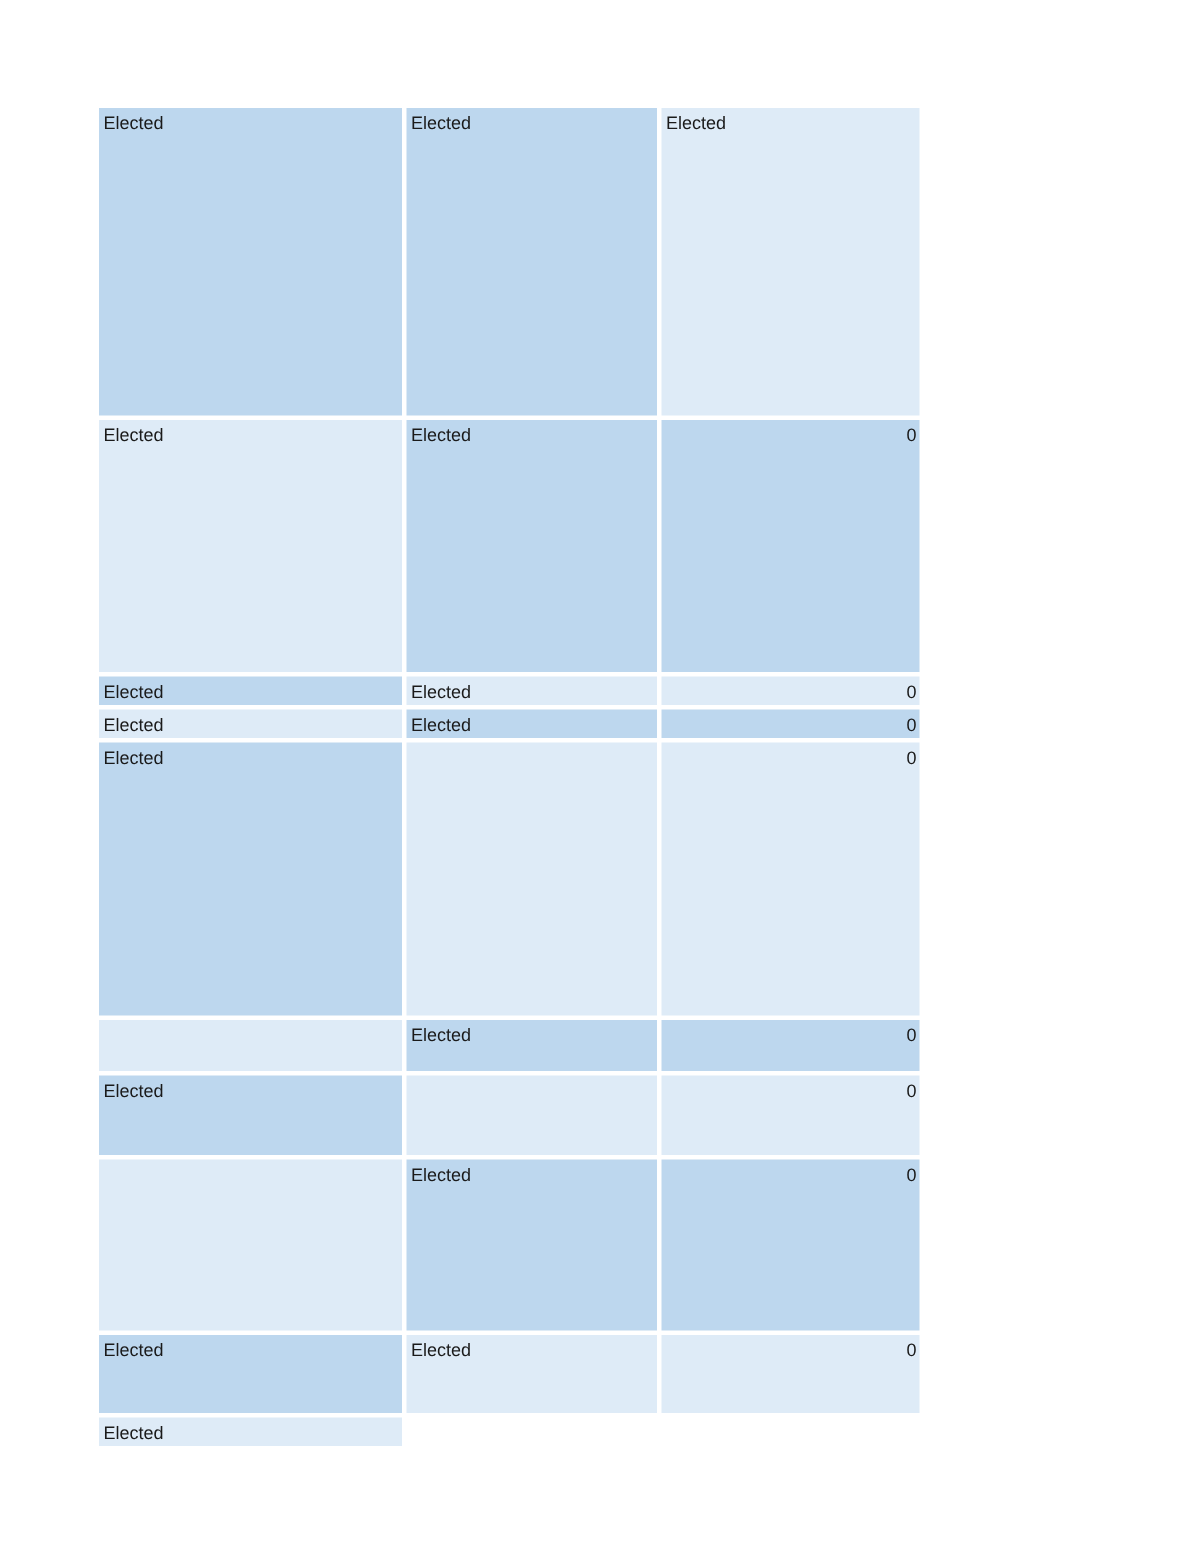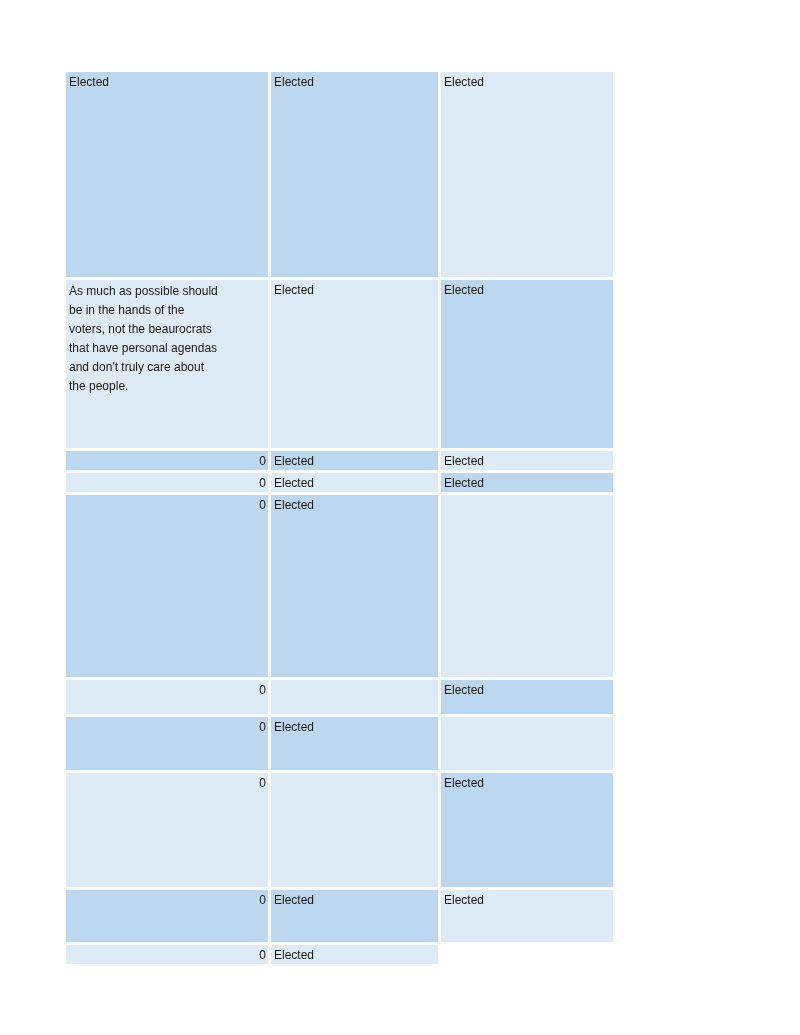--- a/index.html
+++ b/index.html
@@ -48,26 +48,20 @@
   }
 </style>
 </head>
 <body style="--band-dark: #bdd7ee; --band-light: #deebf7; --text-color: #1a1a1a;">
 
 <div class="page">
   <div class="survey-table" style="grid-template-rows: 205px 168px 19px 19px 182px 34px 53px 114px 52px 19px; border-radius: 15px;">
       <div class="cell dark">Elected</div>
       <div class="cell dark">Elected</div>
       <div class="cell light">Elected</div>
-      <div class="cell light para">As much as possible should
-be in the hands of the
-voters, not the beaurocrats
-that have personal agendas
-and don't truly care about
-the people.</div>
       <div class="cell light">Elected</div>
       <div class="cell dark">Elected</div>
       <div class="cell dark num">0</div>
       <div class="cell dark">Elected</div>
       <div class="cell light">Elected</div>
       <div class="cell light num">0</div>
       <div class="cell light">Elected</div>
       <div class="cell dark">Elected</div>
       <div class="cell dark num">0</div>
       <div class="cell dark">Elected</div>

